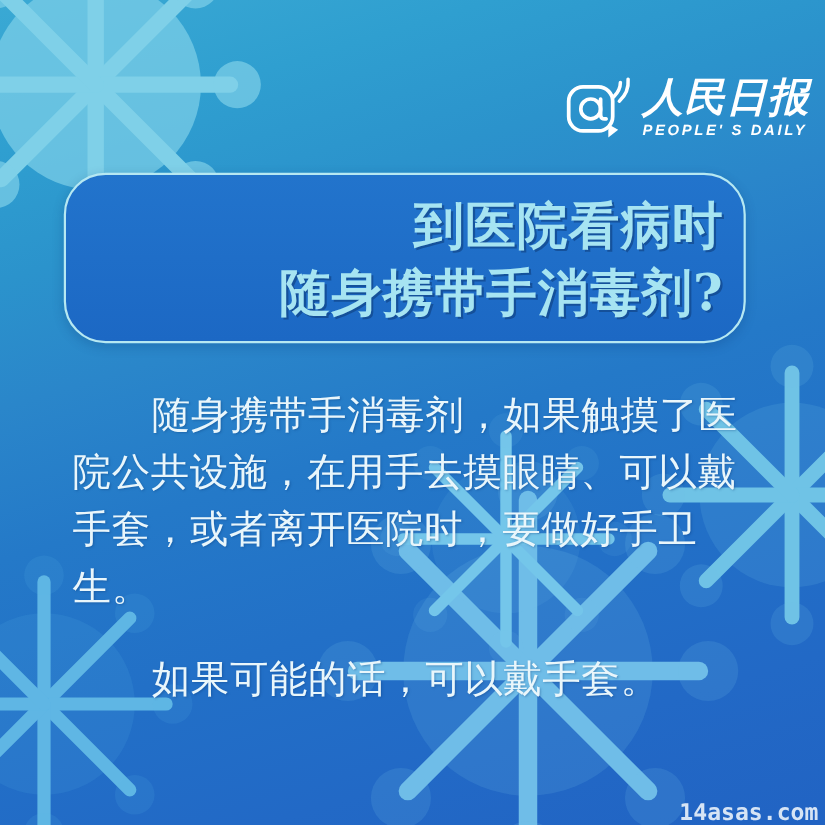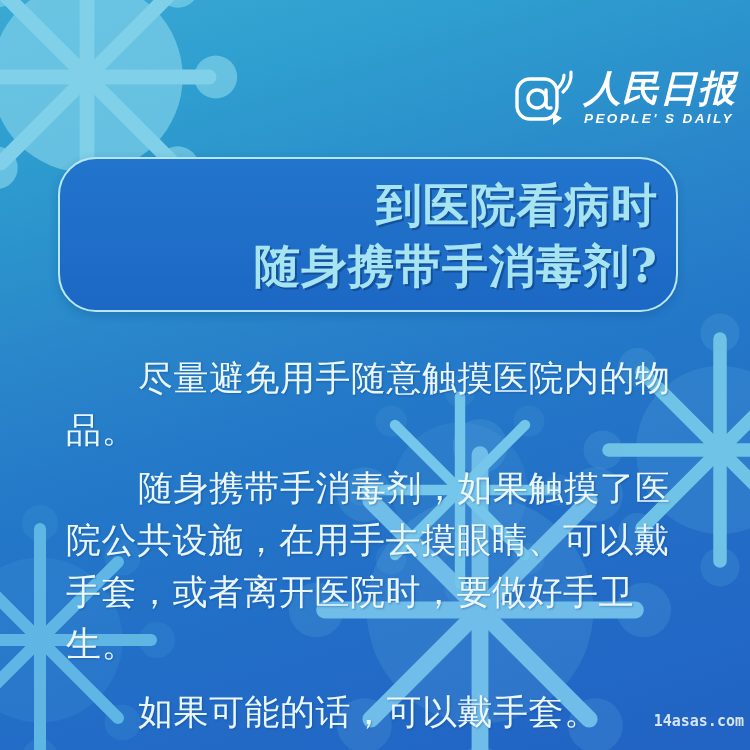--- a/index.html
+++ b/index.html
@@ -111,30 +111,30 @@
   }
   .para {
     color: #e9f6fb;
     font-size: 35px;
     line-height: 52px;
     letter-spacing: 0.5px;
     text-indent: 72px;
     margin: 0 0 6px 0;
     text-shadow: 1px 1px 2px rgba(12, 58, 118, 0.35);
   }
-  #para-3 { margin-top: 16px; }
+  #para-3 { margin-top: 32px; }
 
   
   #watermark {
     position: absolute;
     right: 6px;
-    bottom: 20px;
+    bottom: 0;
     color: #e4eef9;
     font-family: "DejaVu Sans Mono", "Liberation Mono", monospace;
-    font-size: 15px;
+    font-size: 21px;
     font-weight: bold;
     letter-spacing: 0px;
     opacity: 0.93;
   }
 </style>
 </head>
 <body>
 
 <div id="poster">
 
@@ -286,20 +286,19 @@
   </div>
 
   <div id="title-box">
     <div id="title-text">
       <div class="title-line">到医院看病时</div>
       <div class="title-line">随身携带手消毒剂?</div>
     </div>
   </div>
 
   <div id="body-copy">
-    <p class="para" id="para-1">尽量避免用手随意触摸医院内的物品。</p>
     <p class="para" id="para-2">随身携带手消毒剂，如果触摸了医院公共设施，在用手去摸眼睛、可以戴手套，或者离开医院时，要做好手卫生。</p>
     <p class="para" id="para-3">如果可能的话，可以戴手套。</p>
   </div>
 
   <div id="watermark">14asas.com</div>
 
 </div>
 
 </body></html>

